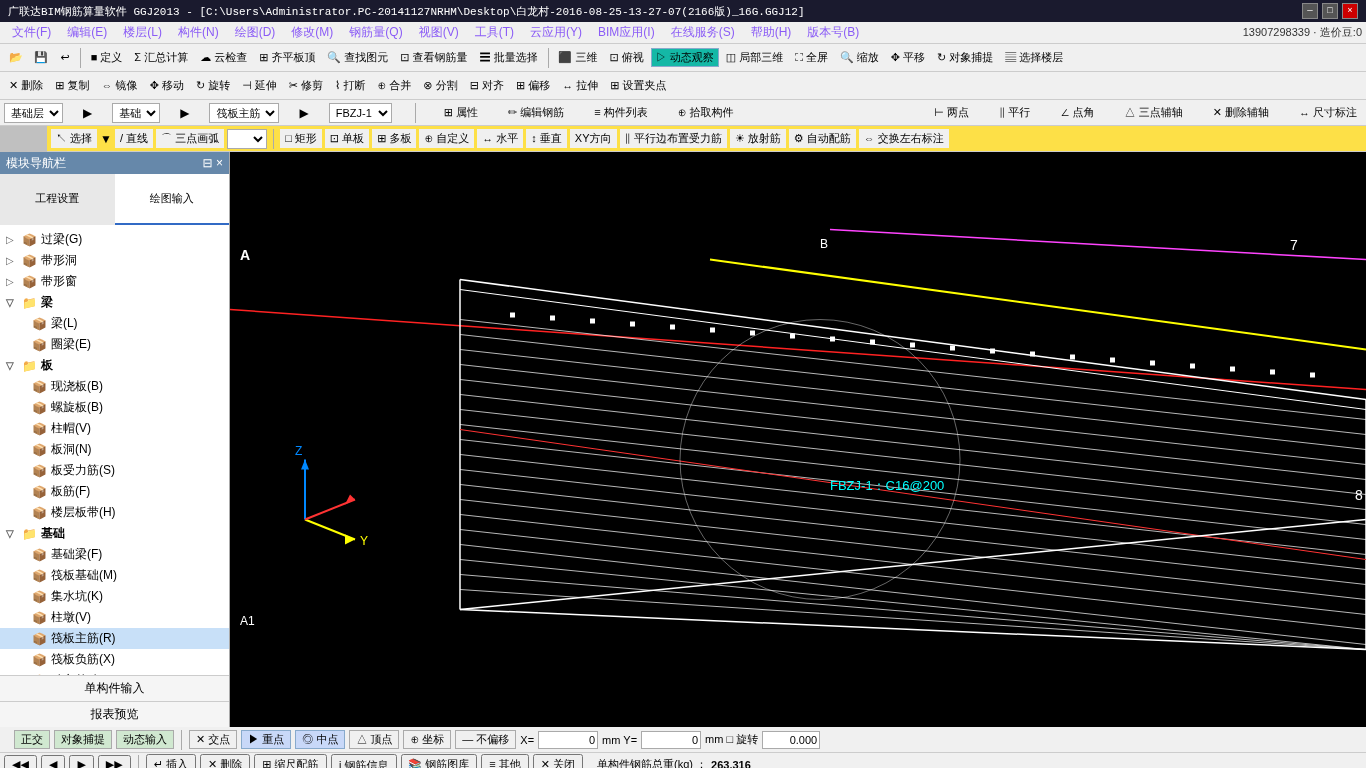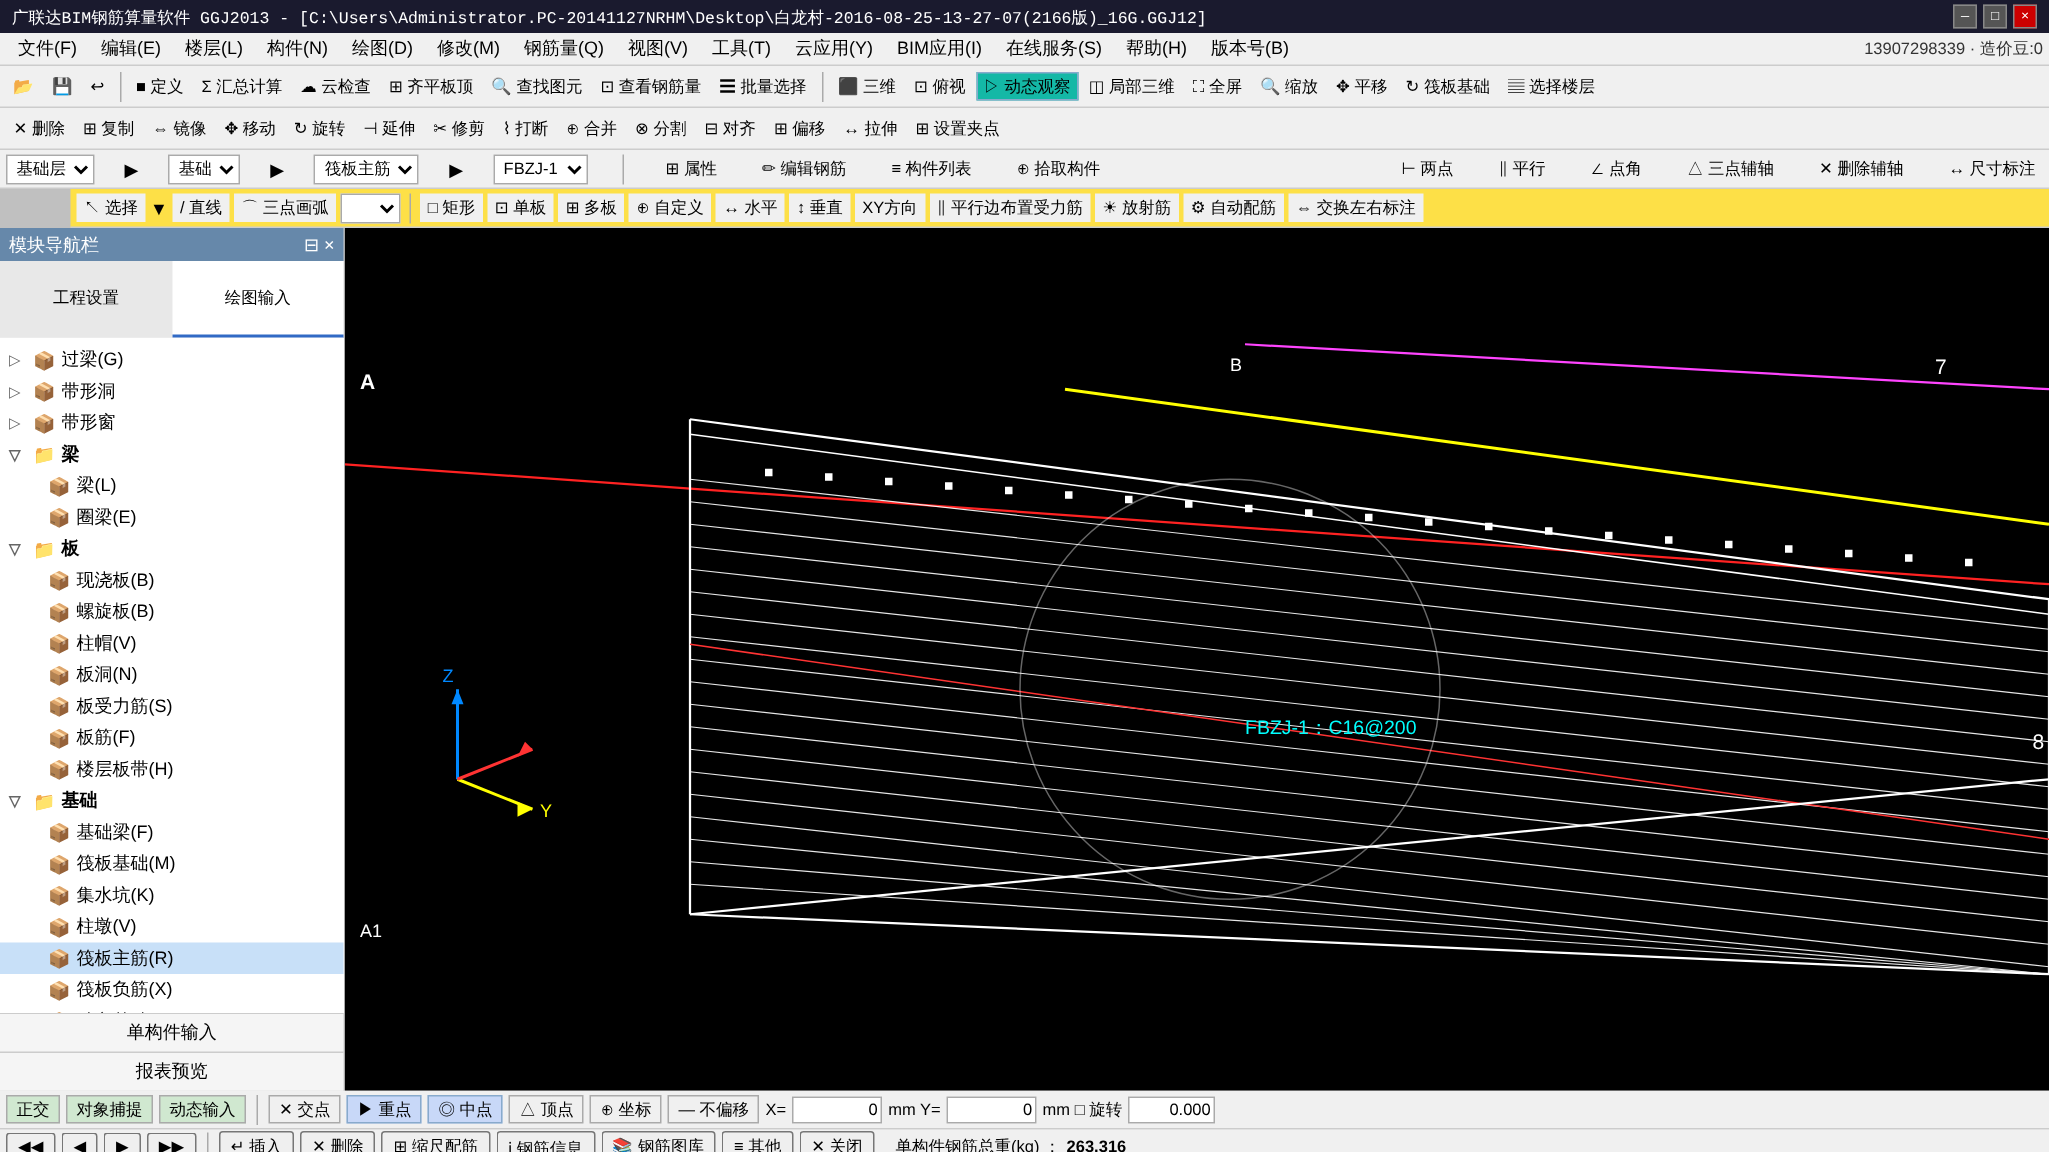--- a/index.html
+++ b/index.html
@@ -4,21 +4,21 @@
   <style>
     * { margin: 0; padding: 0; box-sizing: border-box; }
     body { width: 1366px; height: 768px; overflow: hidden; font-family: 'SimSun', 'Microsoft YaHei', sans-serif; font-size: 12px; background: #c0c0c0; }
     
     
     #titlebar { background: #1a1a2e; color: #fff; height: 22px; display: flex; align-items: center; padding: 0 8px; justify-content: space-between; font-family: Liberation Mono, monospace; }
     #titlebar .ctrl-btn { width: 16px; height: 16px; background: #555; border: 1px solid #888; cursor: pointer; display: flex; align-items: center; justify-content: center; font-size: 9px; color: #fff; }
     
     
     #menubar { background: #f0f0f0; height: 22px; display: flex; align-items: center; padding: 0 4px; border-bottom: 1px solid #ccc; }
-    .menu-item { padding: 2px 8px; cursor: pointer; font-size: 12px; color: #000000; }
+    .menu-item { padding: 2px 8px; cursor: pointer; font-size: 12px; color: #8b5cf6; }
     
     
     .toolbar-row { background: #f0f0f0; height: 28px; display: flex; align-items: center; padding: 2px 4px; border-bottom: 1px solid #ccc; gap: 2px; flex-wrap: nowrap; overflow: hidden; }
     .toolbar-btn { background: #f0f0f0; border: 1px solid transparent; padding: 1px 4px; cursor: pointer; font-size: 11px; display: flex; align-items: center; gap: 2px; white-space: nowrap; }
     .toolbar-sep { width: 1px; height: 20px; background: #aaa; margin: 0 3px; }
     
     
     #path-toolbar { background: #f0f0f0; height: 26px; display: flex; align-items: center; padding: 0 4px; border-bottom: 1px solid #ccc; gap: 20px; }
     .path-select { height: 20px; font-size: 11px; border: 1px solid #aaa; background: #fff; padding: 0 2px; }
     
@@ -101,21 +101,21 @@
   <button class="toolbar-btn">⊡ 查看钢筋量</button>
   <button class="toolbar-btn">☰ 批量选择</button>
   <div class="toolbar-sep"></div>
   <button class="toolbar-btn">⬛ 三维</button>
   <button class="toolbar-btn">⊡ 俯视</button>
   <button class="toolbar-btn" style="background:#14b8a6;border:1px solid #88aacc;">▷ 动态观察</button>
   <button class="toolbar-btn">◫ 局部三维</button>
   <button class="toolbar-btn">⛶ 全屏</button>
   <button class="toolbar-btn">🔍 缩放</button>
   <button class="toolbar-btn">✥ 平移</button>
-  <button class="toolbar-btn">↻ 筏板基础</button>
+  <button class="toolbar-btn">↻ 对象捕提</button>
   <button class="toolbar-btn">▤ 选择楼层</button>
 </div>
 
 <div class="toolbar-row">
   <button class="toolbar-btn">✕ 删除</button>
   <button class="toolbar-btn">⊞ 复制</button>
   <button class="toolbar-btn">⇔ 镜像</button>
   <button class="toolbar-btn">✥ 移动</button>
   <button class="toolbar-btn">↻ 旋转</button>
   <button class="toolbar-btn">⊣ 延伸</button>
@@ -385,21 +385,21 @@
       <text x="1125" y="270" fill="#ffffff" font-size="14">8</text>
 
       <text x="600" y="260" fill="#00ffff" font-size="13">FBZJ-1：C16@200</text>
 
       <text x="590" y="18" fill="#ffffff" font-size="12">B</text>
     </svg>
   </div>
 </div>
 
 <div id="coord-bar">
-  <button class="coord-btn" style="background:#d0e8d0;">正交</button>
+  <button class="coord-btn" style="background:#d0e8d0;margin-left:10px;">正交</button>
   <button class="coord-btn" style="background:#d0e8d0;">对象捕提</button>
   <button class="coord-btn" style="background:#d0e8d0;">动态输入</button>
   <div class="toolbar-sep"></div>
   <button class="coord-btn">✕ 交点</button>
   <button class="coord-btn" style="background:#c8d8f8;border-color:#88aacc;">▶ 重点</button>
   <button class="coord-btn" style="background:#c8d8f8;border-color:#88aacc;">◎ 中点</button>
   <button class="coord-btn">△ 顶点</button>
   <button class="coord-btn">⊕ 坐标</button>
   <button class="coord-btn">— 不偏移</button>
   <span>X=</span>

